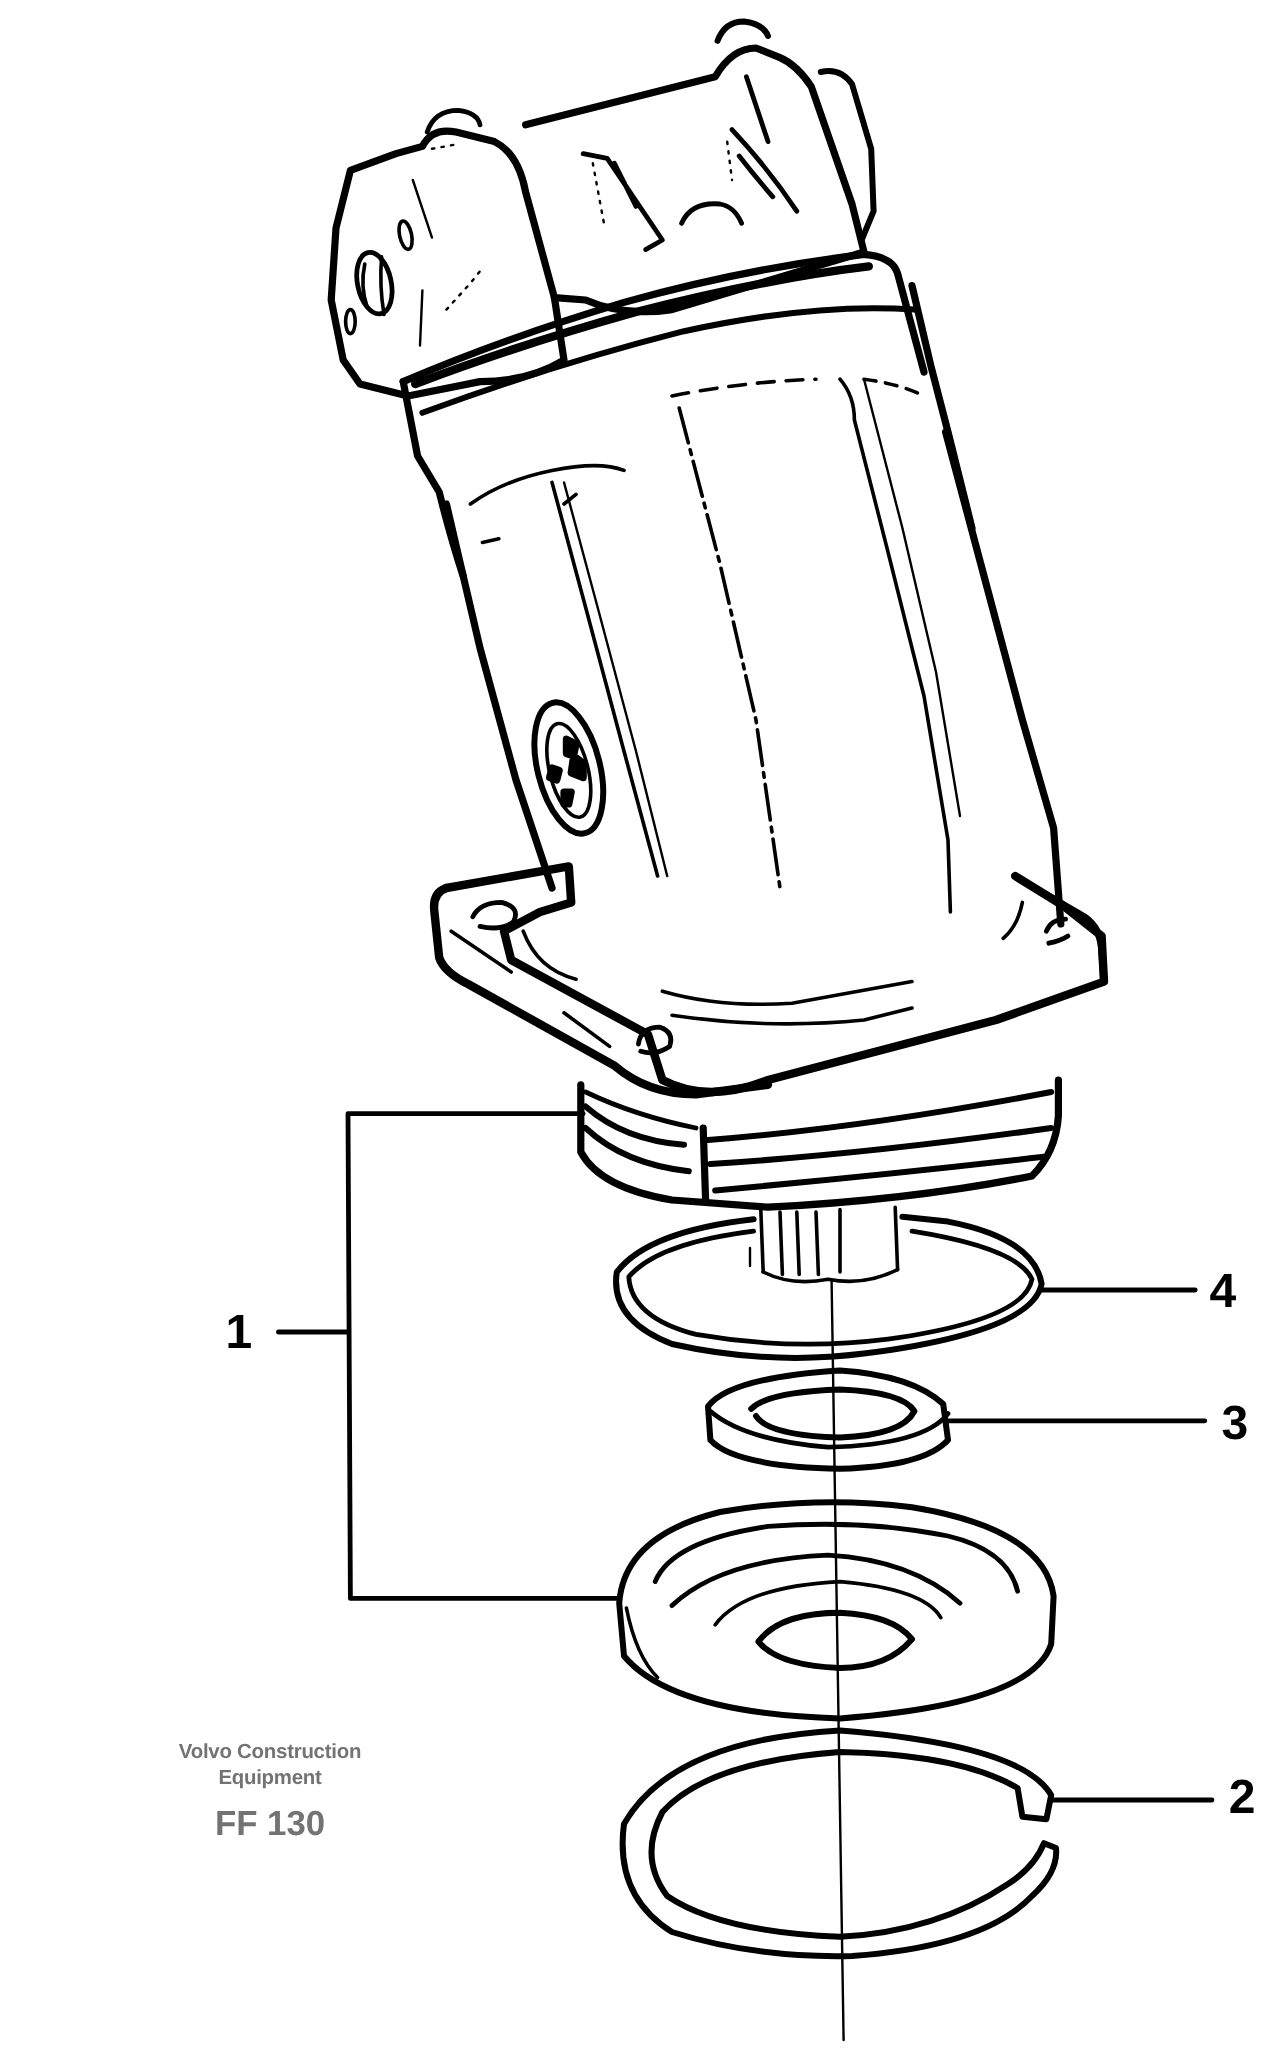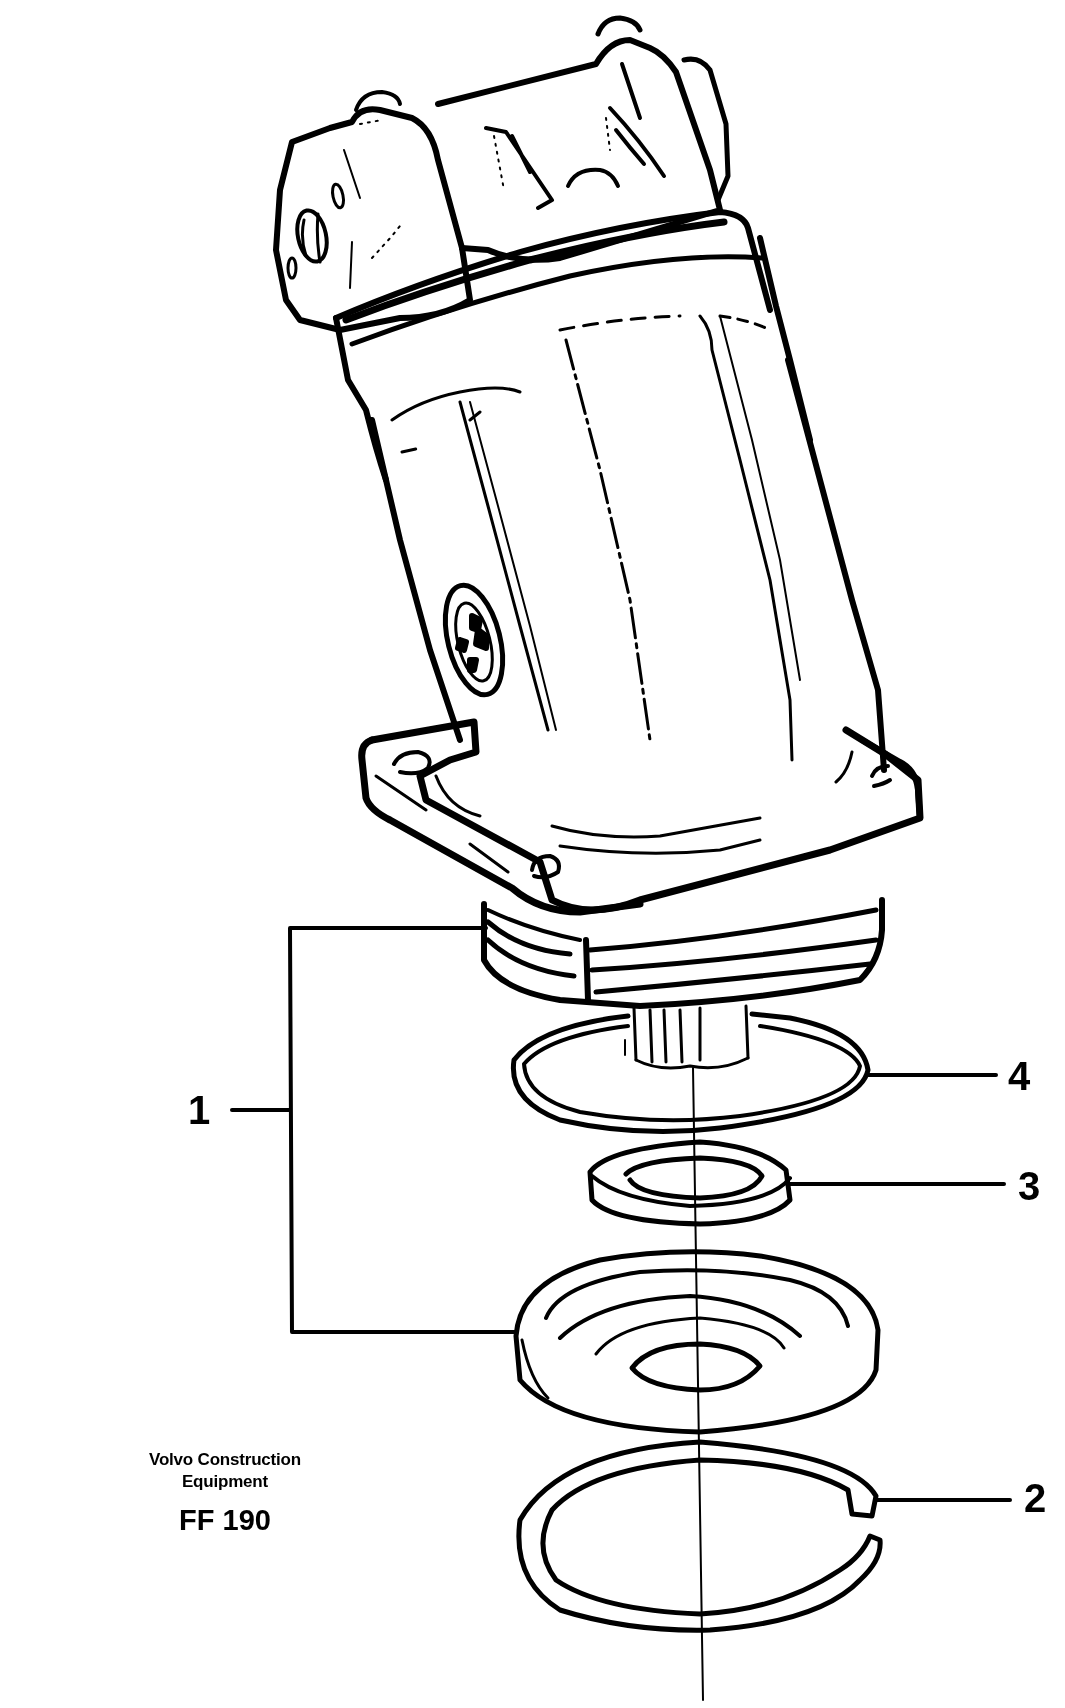--- a/index.html
+++ b/index.html
@@ -1,19 +1,19 @@
 <!DOCTYPE html>
 <html><head>
 <meta charset="utf-8">
 <style>
   html, body { margin: 0; padding: 0; background: #ffffff; }
   body { width: 1065px; height: 1708px; position: relative; overflow: hidden; font-family: "Liberation Sans", sans-serif; }
   #diagram { position: absolute; left: 0; top: 0; width: 1065px; height: 1708px; }
   .callout { position: absolute; font-family: "Liberation Sans", sans-serif; font-weight: bold; color: #000; font-size: 40px; line-height: 1; }
-  .caption { position: absolute; text-align: center; color: #000000; font-family: "Liberation Sans", sans-serif; font-weight: bold; }
+  .caption { position: absolute; text-align: center; color: #737373; font-family: "Liberation Sans", sans-serif; font-weight: bold; }
   .caption .l1 { font-size: 17px; line-height: 22px; display: block; letter-spacing: -0.2px; }
   .caption .code { font-size: 29px; line-height: 34px; display: block; margin-top: 10px; }
 </style>
 </head>
 <body>
 
 <svg id="diagram" viewBox="0 0 1065 1708" xmlns="http://www.w3.org/2000/svg">
   <g fill="none" stroke="#000" stroke-linecap="round" stroke-linejoin="round">
 
     <g>
@@ -131,14 +131,14 @@
 </svg>
 
 <div class="callout" style="left:188px; top:1090px;">1</div>
 <div class="callout" style="left:1008px; top:1056px;">4</div>
 <div class="callout" style="left:1018px; top:1166px;">3</div>
 <div class="callout" style="left:1024px; top:1478px;">2</div>
 
 <div class="caption" style="left:125px; top:1449px; width:200px;">
   <span class="l1">Volvo Construction</span>
   <span class="l1">Equipment</span>
-  <span class="code">FF 190</span>
+  <span class="code">FF 130</span>
 </div>
 
 </body></html>

